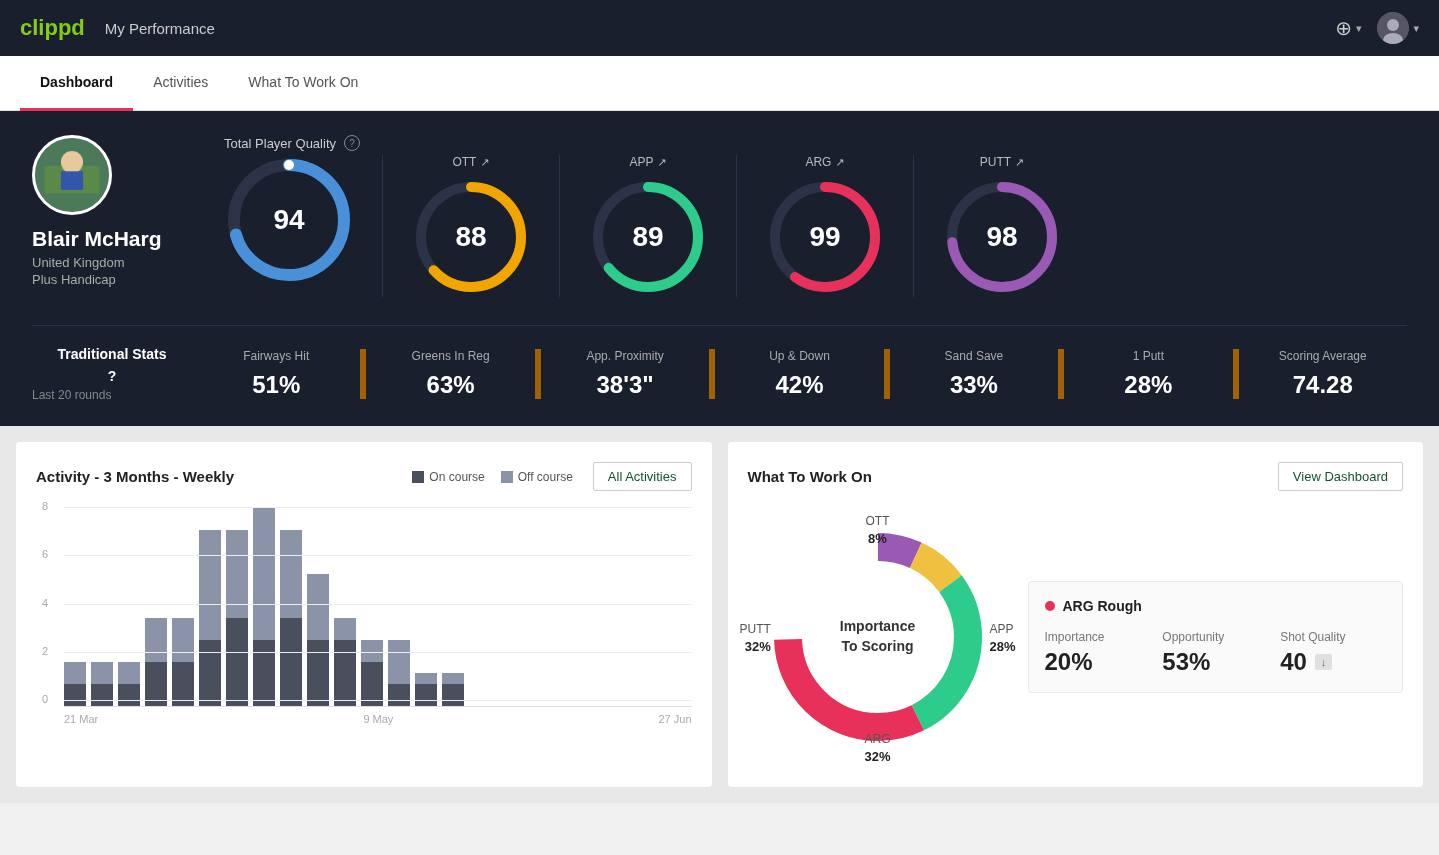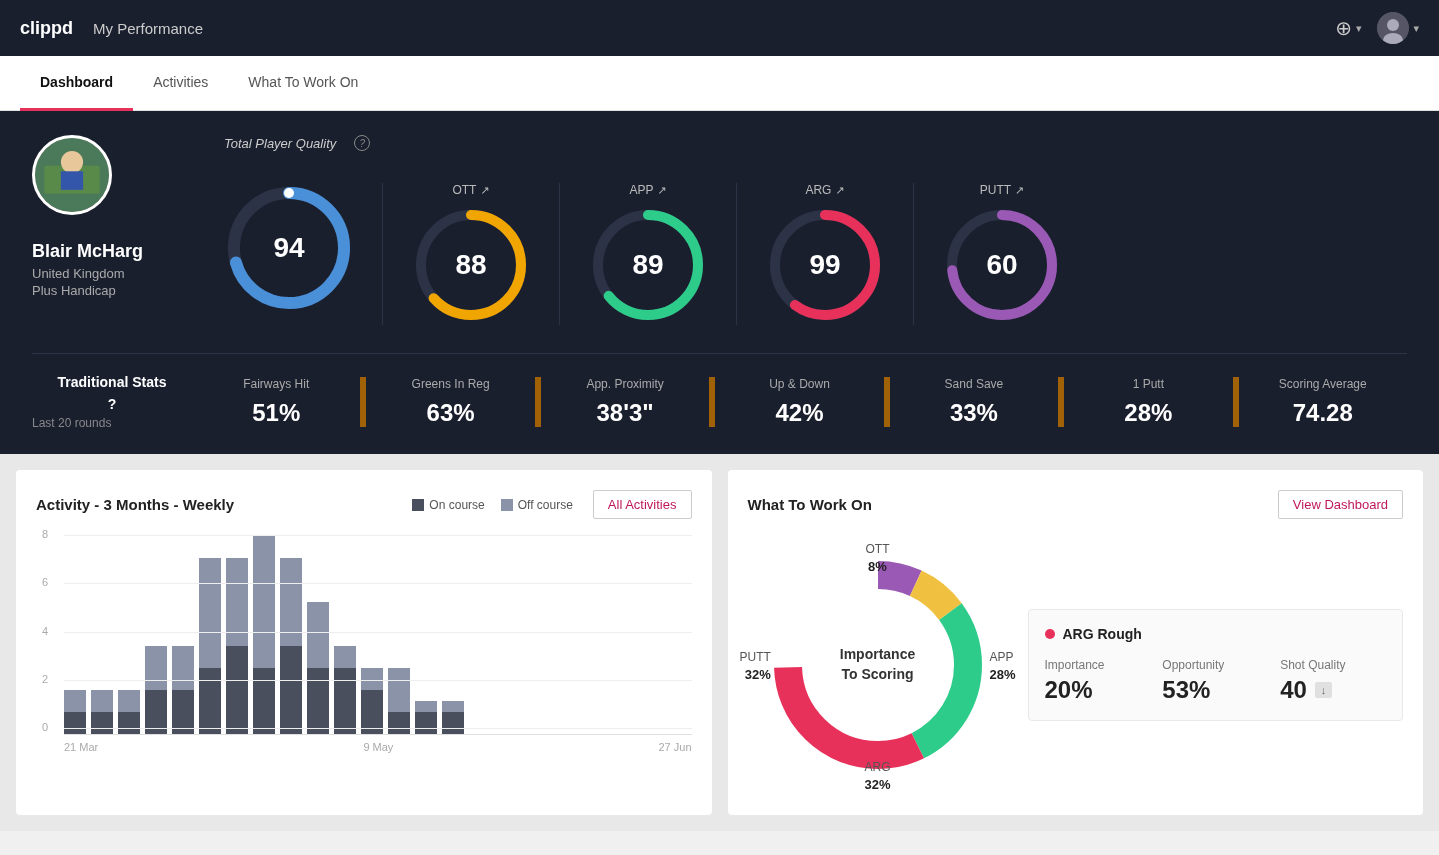--- a/index.html
+++ b/index.html
@@ -12,21 +12,21 @@
       display: flex;
       align-items: center;
       padding: 0 20px;
       justify-content: space-between;
     }
     .logo {
       display: flex;
       align-items: center;
       gap: 8px;
     }
-    .logo-text { color: #ffffff; font-size: 18px; font-weight: 700; }
+    .logo-text { color: #84cc16; font-size: 22px; font-weight: 700; }
     .header-title { color: #ccc; font-size: 15px; margin-left: 20px; }
     .header-left { display: flex; align-items: center; }
     .header-right { display: flex; align-items: center; gap: 16px; }
     .header-icon { color: #ccc; font-size: 20px; cursor: pointer; display: flex; align-items: center; gap: 4px; }
     .avatar-circle { width: 32px; height: 32px; border-radius: 50%; background: #555; overflow: hidden; display: flex; align-items: center; justify-content: center; font-size: 13px; }
 
     
     .tabs {
       background: #fff;
       display: flex;
@@ -59,26 +59,26 @@
     }
     .player-info { min-width: 160px; }
     .player-avatar {
       width: 80px; height: 80px; border-radius: 50%;
       background: #888;
       border: 3px solid #fff;
       overflow: hidden;
       display: flex; align-items: center; justify-content: center;
       font-size: 28px;
     }
-    .player-name { font-size: 18px; font-weight: 700; margin-top: 26px; }
+    .player-name { font-size: 21px; font-weight: 700; margin-top: 12px; }
     .player-country { font-size: 13px; color: #aaa; margin-top: 4px; }
     .player-handicap { font-size: 13px; color: #aaa; margin-top: 2px; }
 
     .quality-section { flex: 1; }
-    .quality-label { font-size: 13px; color: #ccc; margin-bottom: 32px; display: flex; align-items: center; gap: 18px; font-style: italic; }
+    .quality-label { font-size: 13px; color: #ccc; margin-bottom: 4px; display: flex; align-items: center; gap: 8px; }
     .quality-label .help { width: 16px; height: 16px; border-radius: 50%; border: 1px solid #888; display: inline-flex; align-items: center; justify-content: center; font-size: 10px; color: #888; cursor: pointer; }
 
     .gauges { display: flex; gap: 0; }
     .gauge-item {
       display: flex;
       flex-direction: column;
       align-items: center;
       padding: 0 28px;
       border-left: 1px solid #2d3347;
     }
@@ -133,21 +133,21 @@
 
     .legend { display: flex; gap: 16px; align-items: center; font-size: 12px; color: #555; }
     .legend-item { display: flex; align-items: center; gap: 5px; }
     .legend-dot { width: 12px; height: 12px; }
 
     .btn-outline {
       border: 1px solid #ccc;
       background: #fff;
       padding: 6px 14px;
       font-size: 13px;
-      color: #be185d;
+      color: #14532d;
       cursor: pointer;
       border-radius: 2px;
     }
     .bar-stack { display: flex; flex-direction: column-reverse; }
 
     
     .donut-section { display: flex; gap: 20px; align-items: center; }
 
     
     .info-card {
@@ -285,21 +285,21 @@
           <div class="gauge-label">
             <span>PUTT</span>
             <span class="arrow">↗</span>
           </div>
           <div class="ring-container">
             <svg width="120" height="120" viewBox="0 0 120 120">
               <circle cx="60" cy="60" r="50" fill="none" stroke="#2d3347" stroke-width="10"></circle>
               <circle cx="60" cy="60" r="50" fill="none" stroke="#9b59b6" stroke-width="10" stroke-dasharray="308 314" stroke-dashoffset="78" stroke-linecap="round" transform="rotate(-90 60 60)"></circle>
               <circle cx="60" cy="10" r="4" fill="#9b59b6"></circle>
             </svg>
-            <div class="ring-value">60</div>
+            <div class="ring-value">98</div>
           </div>
         </div>
 
       </div>
     </div>
   </div>
 
   <div class="stats-section">
     <div class="stats-label-block">
       <div class="stats-title">

